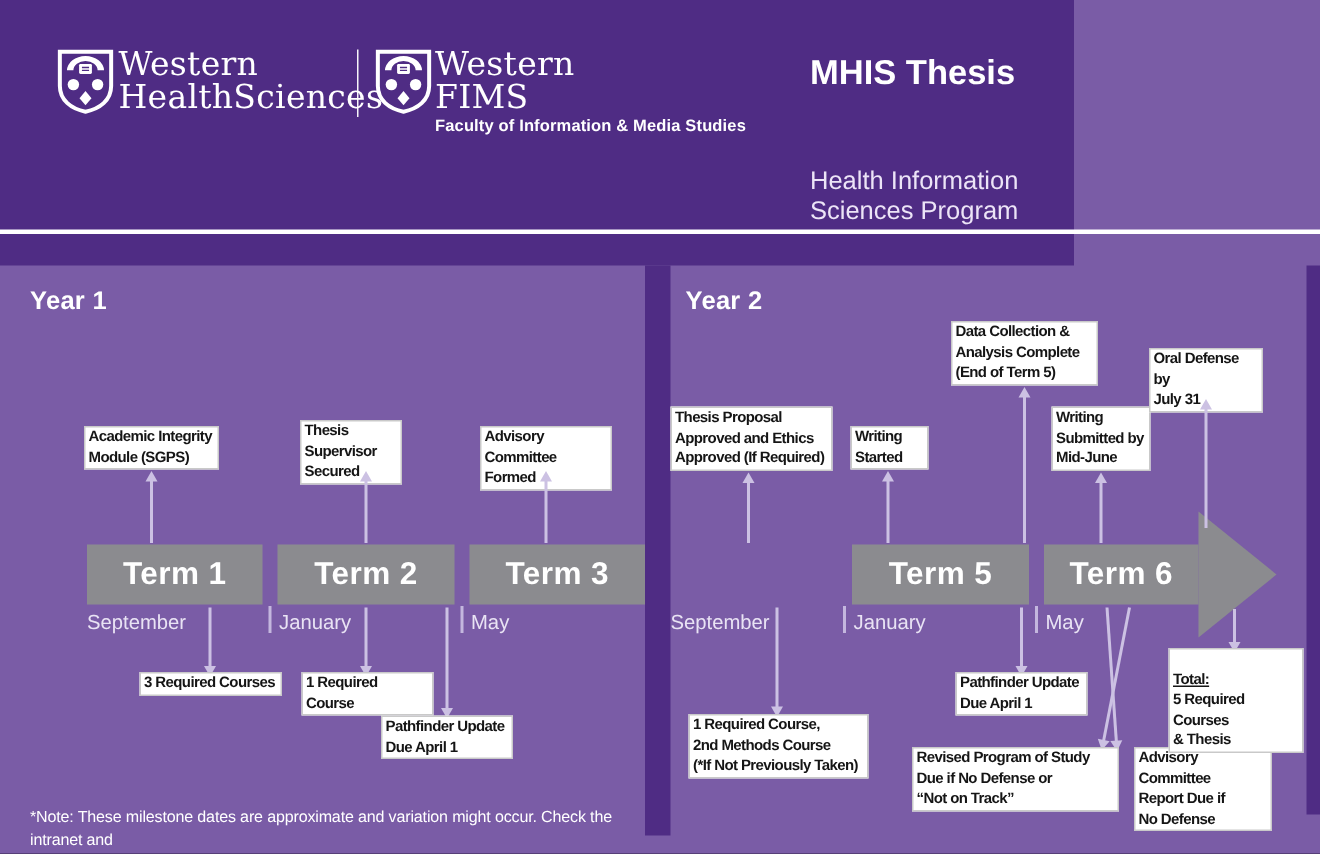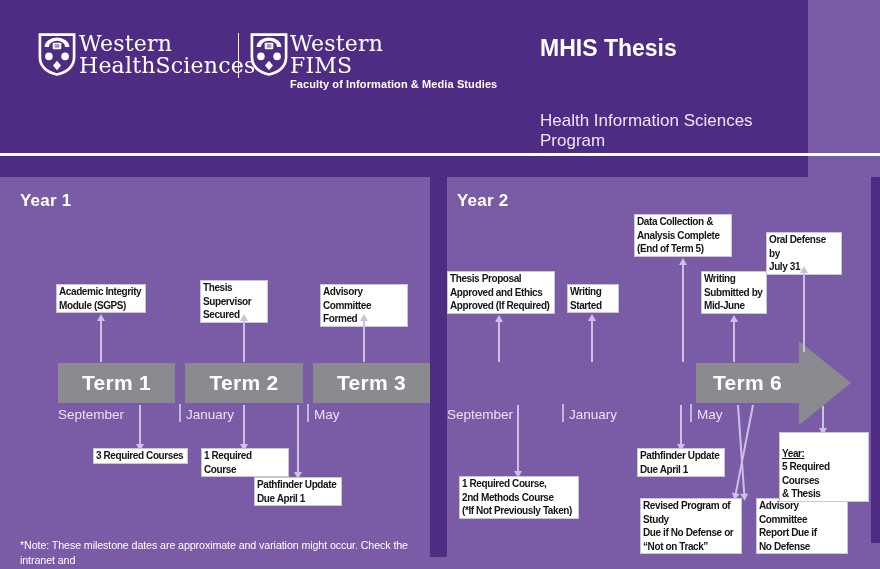--- a/index.html
+++ b/index.html
@@ -2,21 +2,21 @@
 <html><head>
 <meta charset="utf-8">
 <style>
   html,body{margin:0;padding:0;background:#3c2a55;}
   #stage{
     position:relative;width:880px;height:569px;overflow:hidden;
     background:#7a5ca6;font-family:"Liberation Sans",sans-serif;
     -webkit-font-smoothing:antialiased;
   }
   
-  .header{position:absolute;left:0;top:0;width:808px;height:177px;background:#4f2c84;}
+  .header{position:absolute;left:0;top:0;width:716px;height:177px;background:#4f2c84;}
   .hline{position:absolute;left:0;top:153px;width:880px;height:3px;background:#ffffff;}
   .crest{position:absolute;top:32px;width:38px;height:45px;}
   .logo-text{position:absolute;top:33px;color:#fff;font-family:"DejaVu Serif","Liberation Serif",serif;
     font-size:22px;line-height:22px;letter-spacing:.2px;}
   .logo-sep{position:absolute;left:238px;top:33px;width:1px;height:45px;background:rgba(255,255,255,.95);}
   .faculty{position:absolute;left:290px;top:78px;color:#fff;font-size:11px;font-weight:700;letter-spacing:.1px;}
   .kicker{position:absolute;left:540px;top:35px;color:#fff;font-size:23px;font-weight:700;}
   .big-title{position:absolute;left:538px;top:56px;color:#fff;font-size:45px;font-weight:800;letter-spacing:-1px;}
   .subtitle{position:absolute;left:540px;top:111px;color:#ece4f7;font-size:17px;font-weight:500;}
   
@@ -118,20 +118,21 @@
   <div class="arr down" style="left:243px;top:405px;height:40px;"></div>
   <div class="arr down" style="left:297px;top:405px;height:68px;"></div>
 
   <div class="mbox" style="left:93px;top:448px;width:95px;">3 Required Courses</div>
   <div class="mbox" style="left:201px;top:448px;width:88px;">1 Required Course</div>
   <div class="mbox" style="left:254px;top:477px;width:88px;">Pathfinder Update
 Due April 1</div>
 
   <div class="year-label" style="left:457px;">Year 2</div>
 
+  <div class="termbar" style="left:568px;width:118px;">Term 5</div>
   <div class="termbar" style="left:696px;width:103px;">Term 6</div>
   <div class="arrowhead"></div>
 
   <div class="month" style="left:447px;">September</div>
   <div class="month" style="left:569px;">January</div>
   <div class="month" style="left:697px;">May</div>
   <div class="tick" style="left:562px;"></div>
   <div class="tick" style="left:690px;"></div>
 
   <div class="mbox" style="left:447px;top:271px;width:108px;">Thesis Proposal
@@ -158,28 +159,28 @@
   <div class="arr down" style="left:680px;top:405px;height:40px;"></div>
   <div class="arr down" style="left:822px;top:406px;height:23px;"></div>
   <div class="arr down diag" style="left:737px;top:405px;height:90px;transform:rotate(-4deg);"></div>
   <div class="arr down diag" style="left:752px;top:405px;height:91px;transform:rotate(11deg);"></div>
 
   <div class="mbox" style="left:459px;top:476px;width:120px;">1 Required Course,
 2nd Methods Course
 (*If Not Previously Taken)</div>
   <div class="mbox" style="left:637px;top:448px;width:88px;">Pathfinder Update
 Due April 1</div>
-  <div class="mbox" style="left:640px;top:498px;width:102px;">Revised Program of Study
+  <div class="mbox" style="left:608px;top:498px;width:138px;">Revised Program of Study
 Due if No Defense or
 “Not on Track”</div>
   <div class="mbox" style="left:756px;top:498px;width:92px;">Advisory Committee
 Report Due if
 No Defense</div>
 
   <div class="mbox" style="left:779px;top:432px;width:90px;">
-    <span class="ul">Year:</span><span>5 Required Courses
+    <span class="ul">Total:</span><span>5 Required Courses
 &amp; Thesis</span>
   </div>
 
   <div class="note">*Note: These milestone dates are approximate and variation might occur. Check the intranet and
 SGPS website for more specifics (https://grad.uwo.ca/academics/thesis/timelines.html)</div>
 
 </div>
 
 </body></html>

